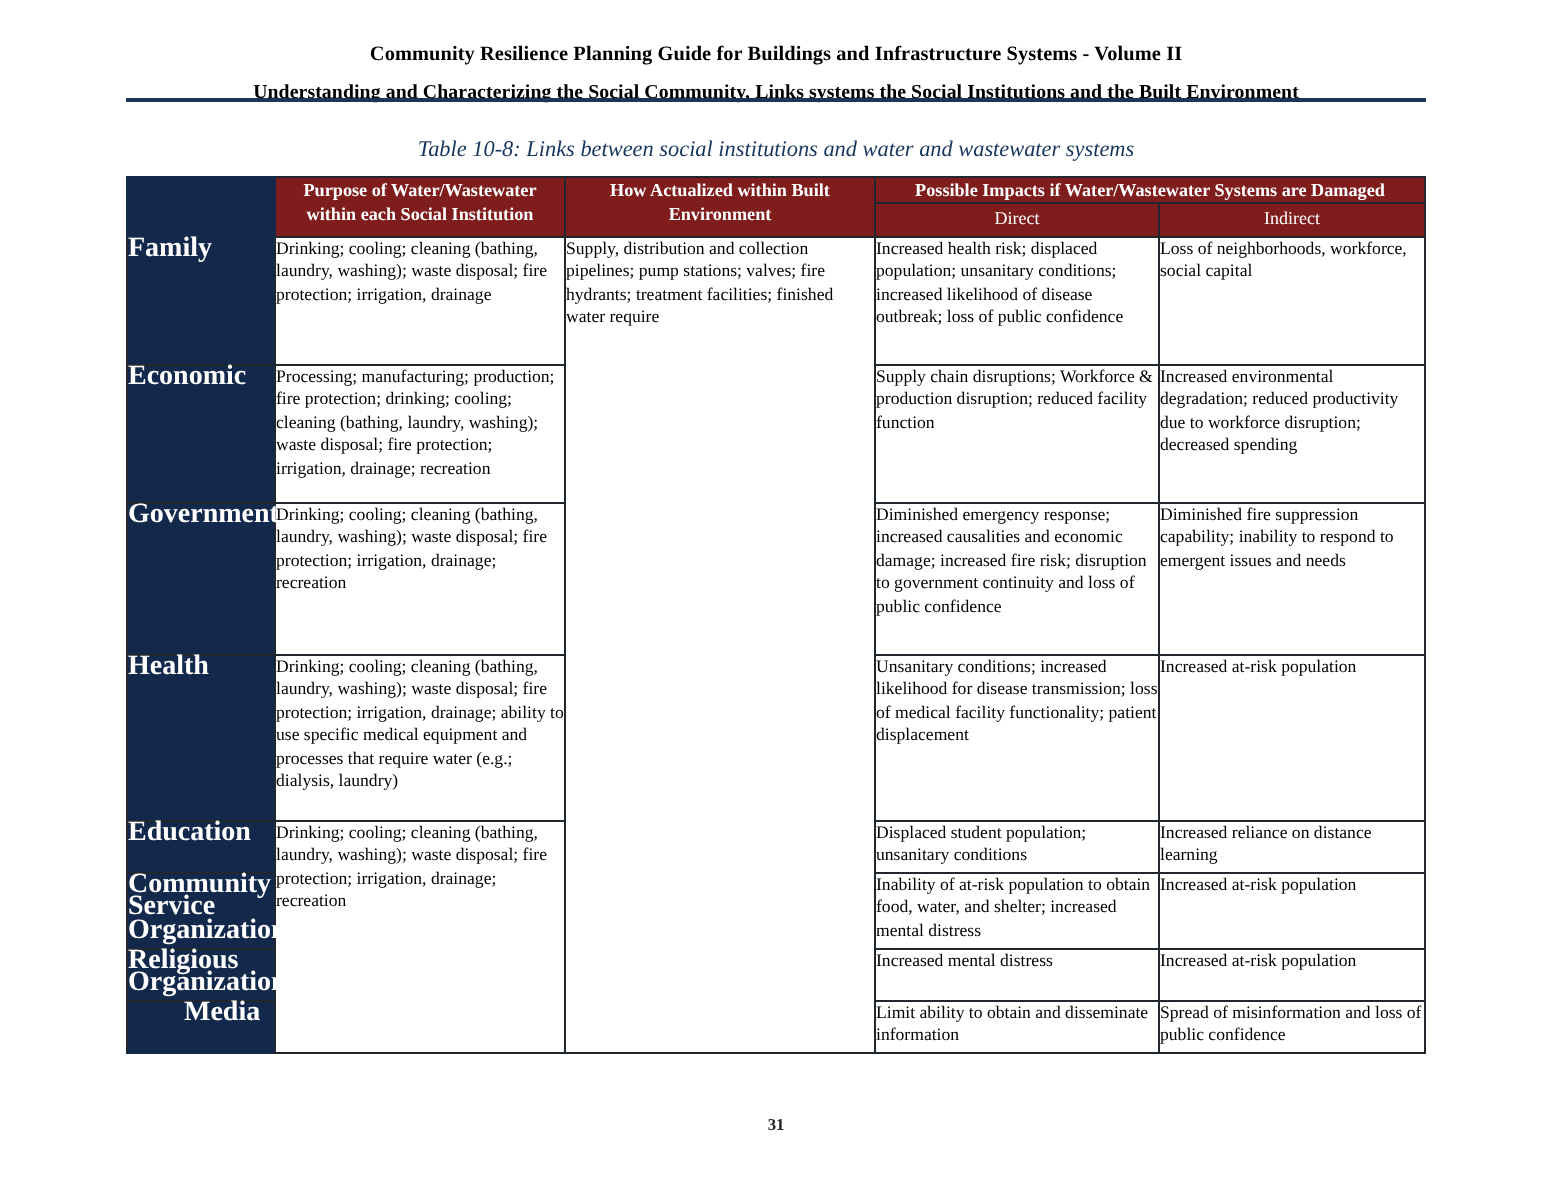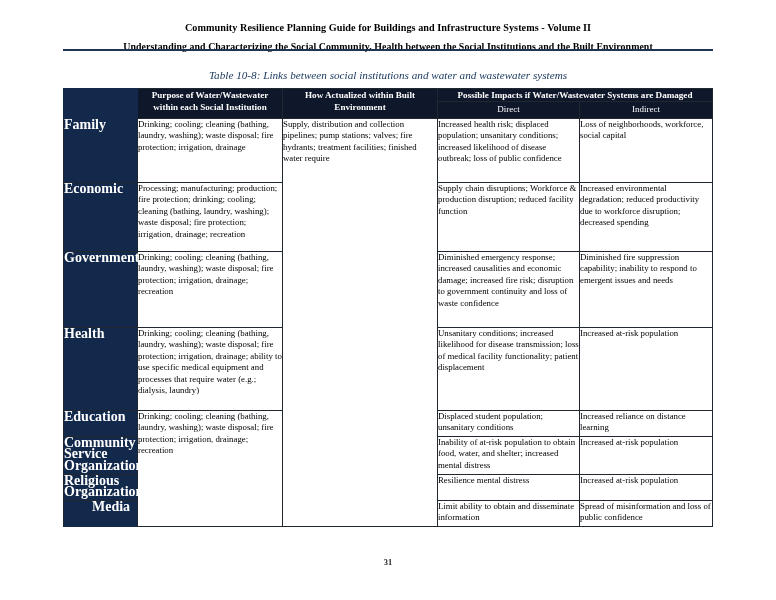--- a/index.html
+++ b/index.html
@@ -74,21 +74,21 @@
     table-layout: fixed;
     font-size: 8.6px;
   }
   table.matrix td, table.matrix th {
     border: 1px solid #20272f;
     vertical-align: top;
     padding: 0;
   }
   
   th.hd {
-    background: #0f172a;
+    background: #7f1d1d;
     color: #ffffff;
     font-weight: bold;
     text-align: center;
     font-size: 9.1px;
     line-height: 12.4px;
     padding: 3px 4px 3px 4px;
     border-color: #13294b;
   }
   th.hd.sub {
     font-weight: normal;
@@ -152,21 +152,21 @@
     color: #222222;
   }
 </style>
 </head>
 <body>
 
 <div class="page">
 
   <div class="runhead">
     <div class="runhead-line">Community Resilience Planning Guide for Buildings and Infrastructure Systems - Volume II</div>
-    <div class="runhead-line second">Understanding and Characterizing the Social Community, Health between the Social Institutions and the Built Environment</div>
+    <div class="runhead-line second">Understanding and Characterizing the Social Community, Links systems the Social Institutions and the Built Environment</div>
   </div>
   <div class="rule"></div>
 
   <div class="caption">Table 10-8: Links between social institutions and water and wastewater systems</div>
 
   <div class="tbl-wrap">
     <table class="matrix">
       <colgroup>
         <col class="c0">
           <col class="c1">
@@ -218,21 +218,21 @@
               <span class="celltext">Increased environmental degradation; reduced productivity due to workforce disruption; decreased spending</span>
             </td>
         </tr>
 
         <tr>
           <td class="rowlab" style="height:75px;">Government</td>
           <td class="cell">
               <span class="celltext">Drinking; cooling; cleaning (bathing, laundry, washing); waste disposal; fire protection; irrigation, drainage; recreation</span>
             </td>
           <td class="cell">
-              <span class="celltext">Diminished emergency response; increased causalities and economic damage; increased fire risk; disruption to government continuity and loss of waste confidence</span>
+              <span class="celltext">Diminished emergency response; increased causalities and economic damage; increased fire risk; disruption to government continuity and loss of public confidence</span>
             </td>
           <td class="cell">
               <span class="celltext">Diminished fire suppression capability; inability to respond to emergent issues and needs</span>
             </td>
         </tr>
 
         <tr>
           <td class="rowlab" style="height:82px;">Health</td>
           <td class="cell">
               <span class="celltext">Drinking; cooling; cleaning (bathing, laundry, washing); waste disposal; fire protection; irrigation, drainage; ability to use specific medical equipment and processes that require water (e.g.; dialysis, laundry)</span>
@@ -264,21 +264,21 @@
               <span class="celltext">Inability of at-risk population to obtain food, water, and shelter; increased mental distress</span>
             </td>
           <td class="cell">
               <span class="celltext">Increased at-risk population</span>
             </td>
         </tr>
 
         <tr>
           <td class="rowlab" style="height:25px;">Religious Organization</td>
           <td class="cell">
-              <span class="celltext">Resilience mental distress</span>
+              <span class="celltext">Increased mental distress</span>
             </td>
           <td class="cell">
               <span class="celltext">Increased at-risk population</span>
             </td>
         </tr>
 
         <tr>
           <td class="rowlab last" style="height:25px;">Media</td>
           <td class="cell">
               <span class="celltext">Limit ability to obtain and disseminate information</span>

